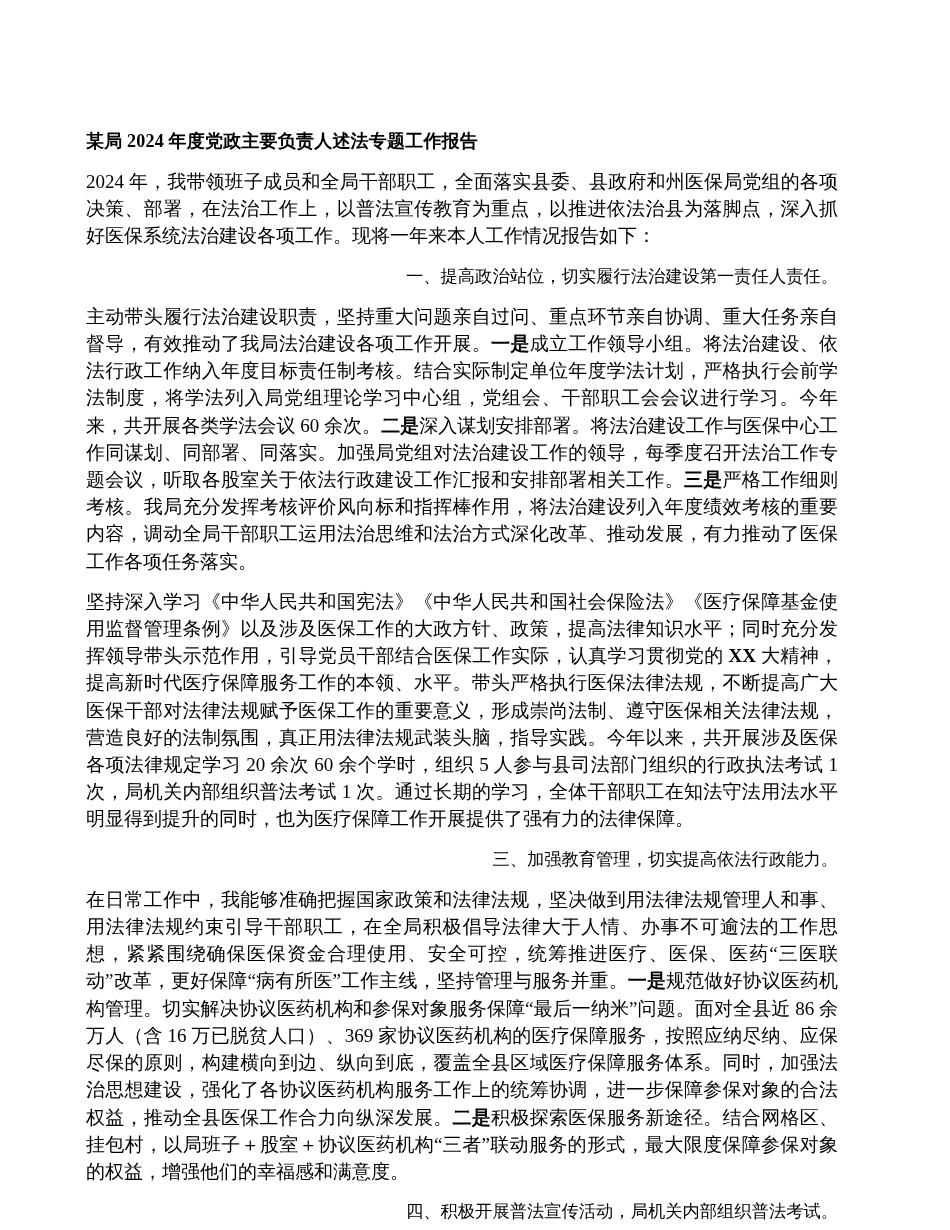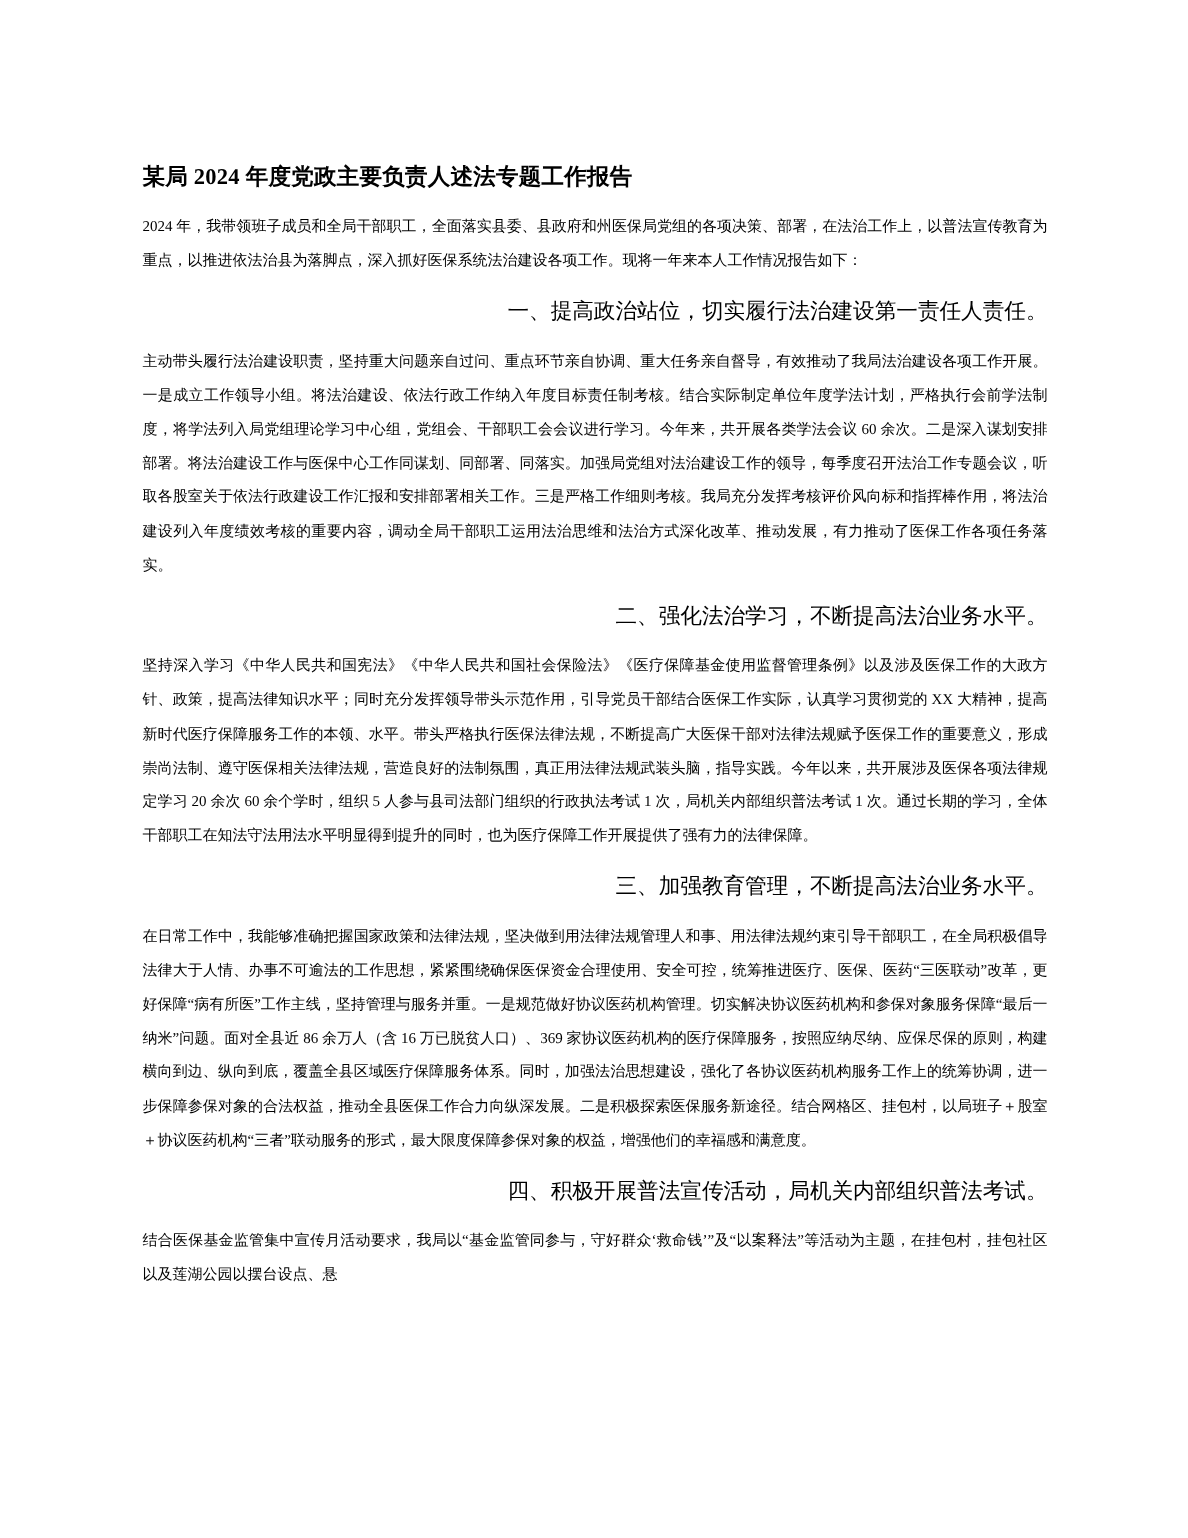--- a/index.html
+++ b/index.html
@@ -13,59 +13,58 @@
     font-family: "Liberation Serif", "DejaVu Serif", serif;
     color: #000000;
     -webkit-font-smoothing: antialiased;
   }
   #page {
     position: relative;
     width: 950px;
     height: 970px;
     background: #ffffff;
     box-sizing: border-box;
-    padding: 128px 112px 0 114px;
+    padding: 128px 112px 0 86px;
   }
   .doc-title {
     font-size: 18px;
     font-weight: bold;
     line-height: 27px;
     margin: 0 0 13px 0;
     letter-spacing: 0.2px;
     text-align: left;
   }
   .para {
-    font-size: 12px;
+    font-size: 19px;
     line-height: 27.2px;
     margin: 0 0 13px 0;
     text-align: justify;
     text-justify: inter-ideograph;
     letter-spacing: 0;
     word-break: break-all;
   }
   .para:last-child { margin-bottom: 0; }
   .heading {
     font-size: 17.3px;
     line-height: 27.2px;
     margin: 0 0 13px 0;
     text-align: right;
   }
   b, .b {
-    font-weight: normal;
+    font-weight: bold;
   }
 </style>
 </head>
 <body>
 
 <div id="page">
   <h1 class="doc-title">某局 2024 年度党政主要负责人述法专题工作报告</h1>
   <div id="body-content">
       <p class="para"><span>2024 年，我带领班子成员和全局干部职工，全面落实县委、县政府和州医保局党组的各项决策、部署，在法治工作上，以普法宣传教育为重点，以推进依法治县为落脚点，深入抓好医保系统法治建设各项工作。现将一年来本人工作情况报告如下：</span></p>
       <p class="heading"><span>一、提高政治站位，切实履行法治建设第一责任人责任。</span></p>
       <p class="para"><span>主动带头履行法治建设职责，坚持重大问题亲自过问、重点环节亲自协调、重大任务亲自督导，有效推动了我局法治建设各项工作开展。</span><b>一是</b><span>成立工作领导小组。将法治建设、依法行政工作纳入年度目标责任制考核。结合实际制定单位年度学法计划，严格执行会前学法制度，将学法列入局党组理论学习中心组，党组会、干部职工会会议进行学习。今年来，共开展各类学法会议 60 余次。</span><b>二是</b><span>深入谋划安排部署。将法治建设工作与医保中心工作同谋划、同部署、同落实。加强局党组对法治建设工作的领导，每季度召开法治工作专题会议，听取各股室关于依法行政建设工作汇报和安排部署相关工作。</span><b>三是</b><span>严格工作细则考核。我局充分发挥考核评价风向标和指挥棒作用，将法治建设列入年度绩效考核的重要内容，调动全局干部职工运用法治思维和法治方式深化改革、推动发展，有力推动了医保工作各项任务落实。</span></p>
-      <p class="heading"><span>二、强化法治学习，不断提高法治业务水平。</span></p>
       <p class="para"><span>坚持深入学习《中华人民共和国宪法》《中华人民共和国社会保险法》《医疗保障基金使用监督管理条例》以及涉及医保工作的大政方针、政策，提高法律知识水平；同时充分发挥领导带头示范作用，引导党员干部结合医保工作实际，认真学习贯彻党的 </span><b>XX</b><span> 大精神，提高新时代医疗保障服务工作的本领、水平。带头严格执行医保法律法规，不断提高广大医保干部对法律法规赋予医保工作的重要意义，形成崇尚法制、遵守医保相关法律法规，营造良好的法制氛围，真正用法律法规武装头脑，指导实践。今年以来，共开展涉及医保各项法律规定学习 20 余次 60 余个学时，组织 5 人参与县司法部门组织的行政执法考试 1 次，局机关内部组织普法考试 1 次。通过长期的学习，全体干部职工在知法守法用法水平明显得到提升的同时，也为医疗保障工作开展提供了强有力的法律保障。</span></p>
-      <p class="heading"><span>三、加强教育管理，不断提高法治业务水平。</span></p>
+      <p class="heading"><span>三、加强教育管理，切实提高依法行政能力。</span></p>
       <p class="para"><span>在日常工作中，我能够准确把握国家政策和法律法规，坚决做到用法律法规管理人和事、用法律法规约束引导干部职工，在全局积极倡导法律大于人情、办事不可逾法的工作思想，紧紧围绕确保医保资金合理使用、安全可控，统筹推进医疗、医保、医药“三医联动”改革，更好保障“病有所医”工作主线，坚持管理与服务并重。</span><b>一是</b><span>规范做好协议医药机构管理。切实解决协议医药机构和参保对象服务保障“最后一纳米”问题。面对全县近 86 余万人（含 16 万已脱贫人口）、369 家协议医药机构的医疗保障服务，按照应纳尽纳、应保尽保的原则，构建横向到边、纵向到底，覆盖全县区域医疗保障服务体系。同时，加强法治思想建设，强化了各协议医药机构服务工作上的统筹协调，进一步保障参保对象的合法权益，推动全县医保工作合力向纵深发展。</span><b>二是</b><span>积极探索医保服务新途径。结合网格区、挂包村，以局班子＋股室＋协议医药机构“三者”联动服务的形式，最大限度保障参保对象的权益，增强他们的幸福感和满意度。</span></p>
       <p class="heading"><span>四、积极开展普法宣传活动，局机关内部组织普法考试。</span></p>
       <p class="para"><span>结合医保基金监管集中宣传月活动要求，我局以“基金监管同参与，守好群众‘救命钱’”及“以案释法”等活动为主题，在挂包村，挂包社区以及莲湖公园以摆台设点、悬</span></p>
     </div>
 </div>
 
 </body></html>

